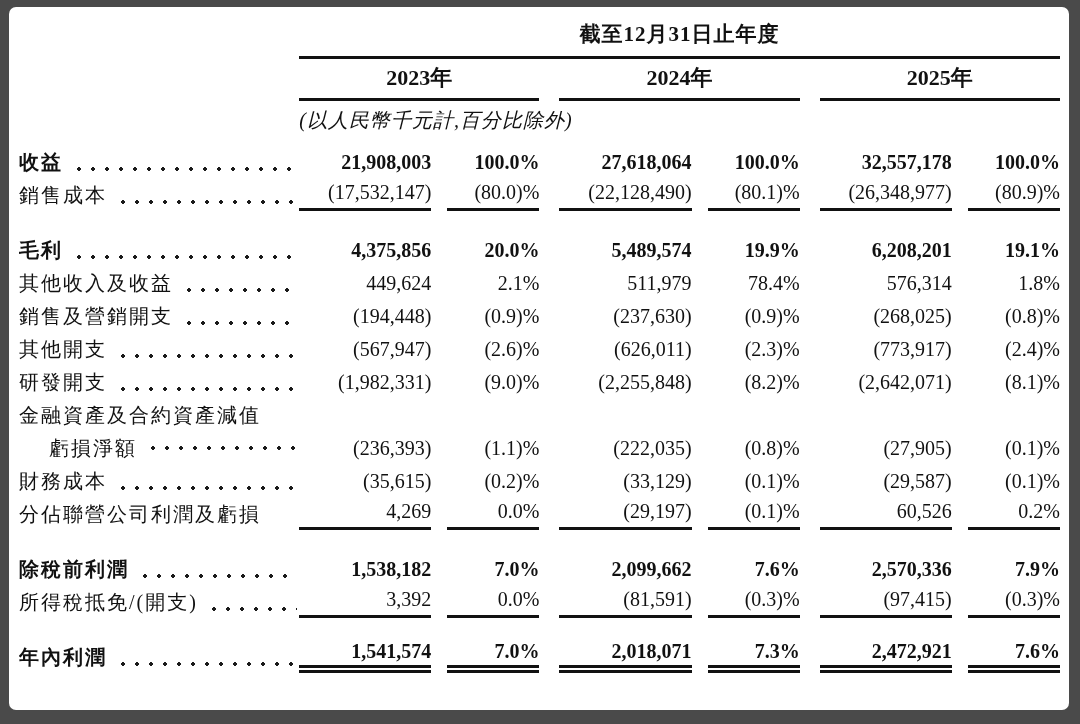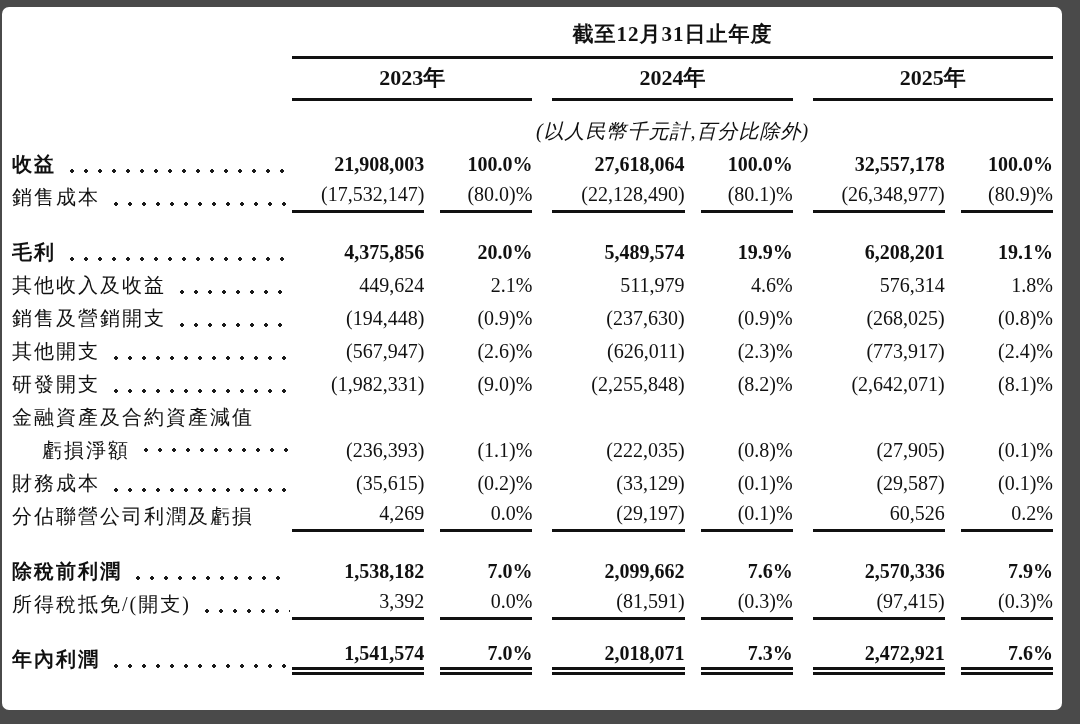--- a/index.html
+++ b/index.html
@@ -3,21 +3,21 @@
 <meta charset="utf-8">
 <style>
   html,body{margin:0;padding:0;}
   body{
     width:1080px;height:724px;position:relative;
     background:#4a4a4a;
     font-family:"Liberation Serif","DejaVu Serif",serif;
     color:#111;
   }
   .page{
-    position:absolute;left:2px;top:7px;width:1060px;height:703px;
+    position:absolute;left:9px;top:7px;width:1060px;height:703px;
     background:#ffffff;border-radius:7px;overflow:hidden;
   }
   table{
     border-collapse:separate;border-spacing:0;table-layout:fixed;
     width:1041px;margin:6px 0 0 10px;
   }
   td{
     vertical-align:bottom;padding:0 0 5px 0;
     font-size:20px;line-height:1.05;overflow:hidden;
   }
@@ -41,22 +41,22 @@
     text-align:center;font-weight:bold;font-size:21px;
     border-bottom:3px solid #111;padding-bottom:11px;letter-spacing:1px;
   }
   tr.hr2{height:42px;}
   .hyear{
     text-align:center;font-weight:bold;font-size:22px;
     border-bottom:3px solid #111;padding-bottom:9px;
   }
   tr.hr3{height:44px;}
   .hnote{
-    text-align:center;font-style:italic;font-size:20px;
-    vertical-align:top;padding-top:20px;letter-spacing:1px;
+    text-align:left;font-style:italic;font-size:20px;
+    vertical-align:top;padding-top:9px;letter-spacing:1px;
   }
 </style>
 </head>
 <body>
 
 <div class="page">
   <table>
     <colgroup>
       <col style="width:280px">
         <col style="width:132px">
@@ -156,21 +156,21 @@
               <span class="lt">其他收入及收益</span>
               <span class="leader"></span>
             </div>
           </td>
           <td class="num">449,624</td>
           <td></td>
           <td class="num">2.1%</td>
           <td></td>
           <td class="num">511,979</td>
           <td></td>
-          <td class="num">4.6%</td>
+          <td class="num">78.4%</td>
           <td></td>
           <td class="num">576,314</td>
           <td></td>
           <td class="num">1.8%</td>
         </tr>
         <tr class="data">
           <td class="lbl">
             <div class="lblwrap">
               <span class="lt">銷售及營銷開支</span>
               <span class="leader"></span>

